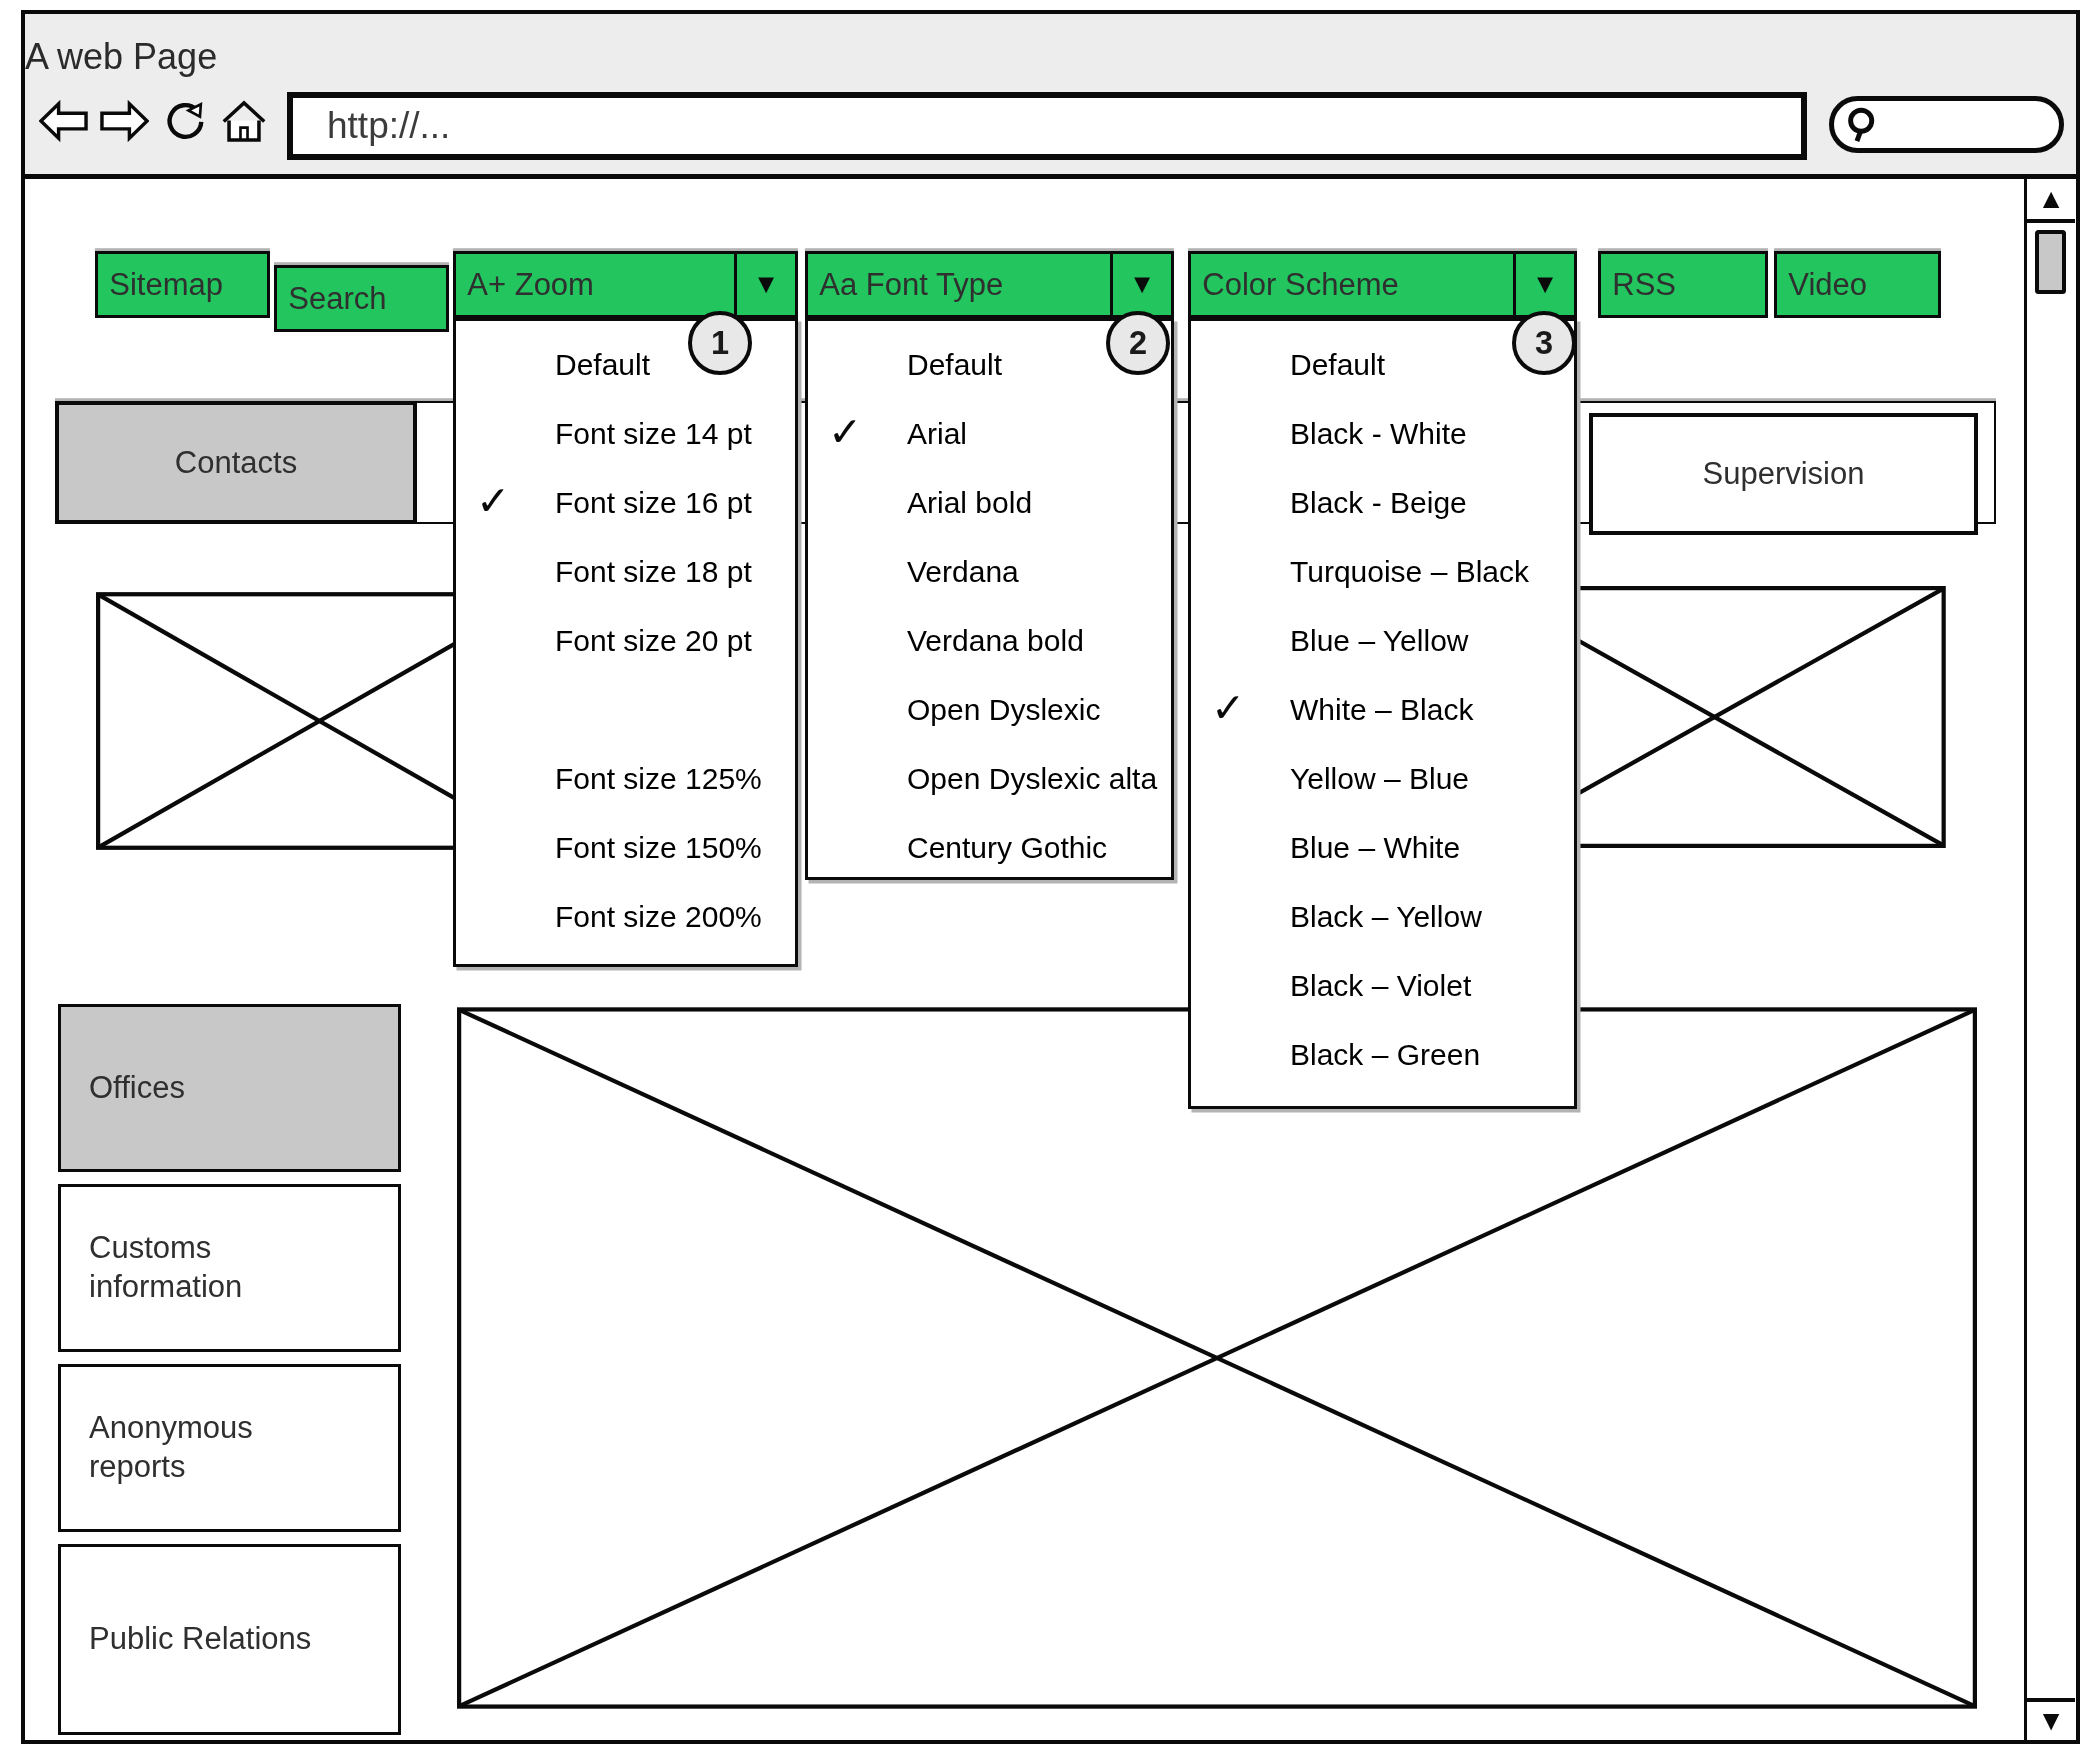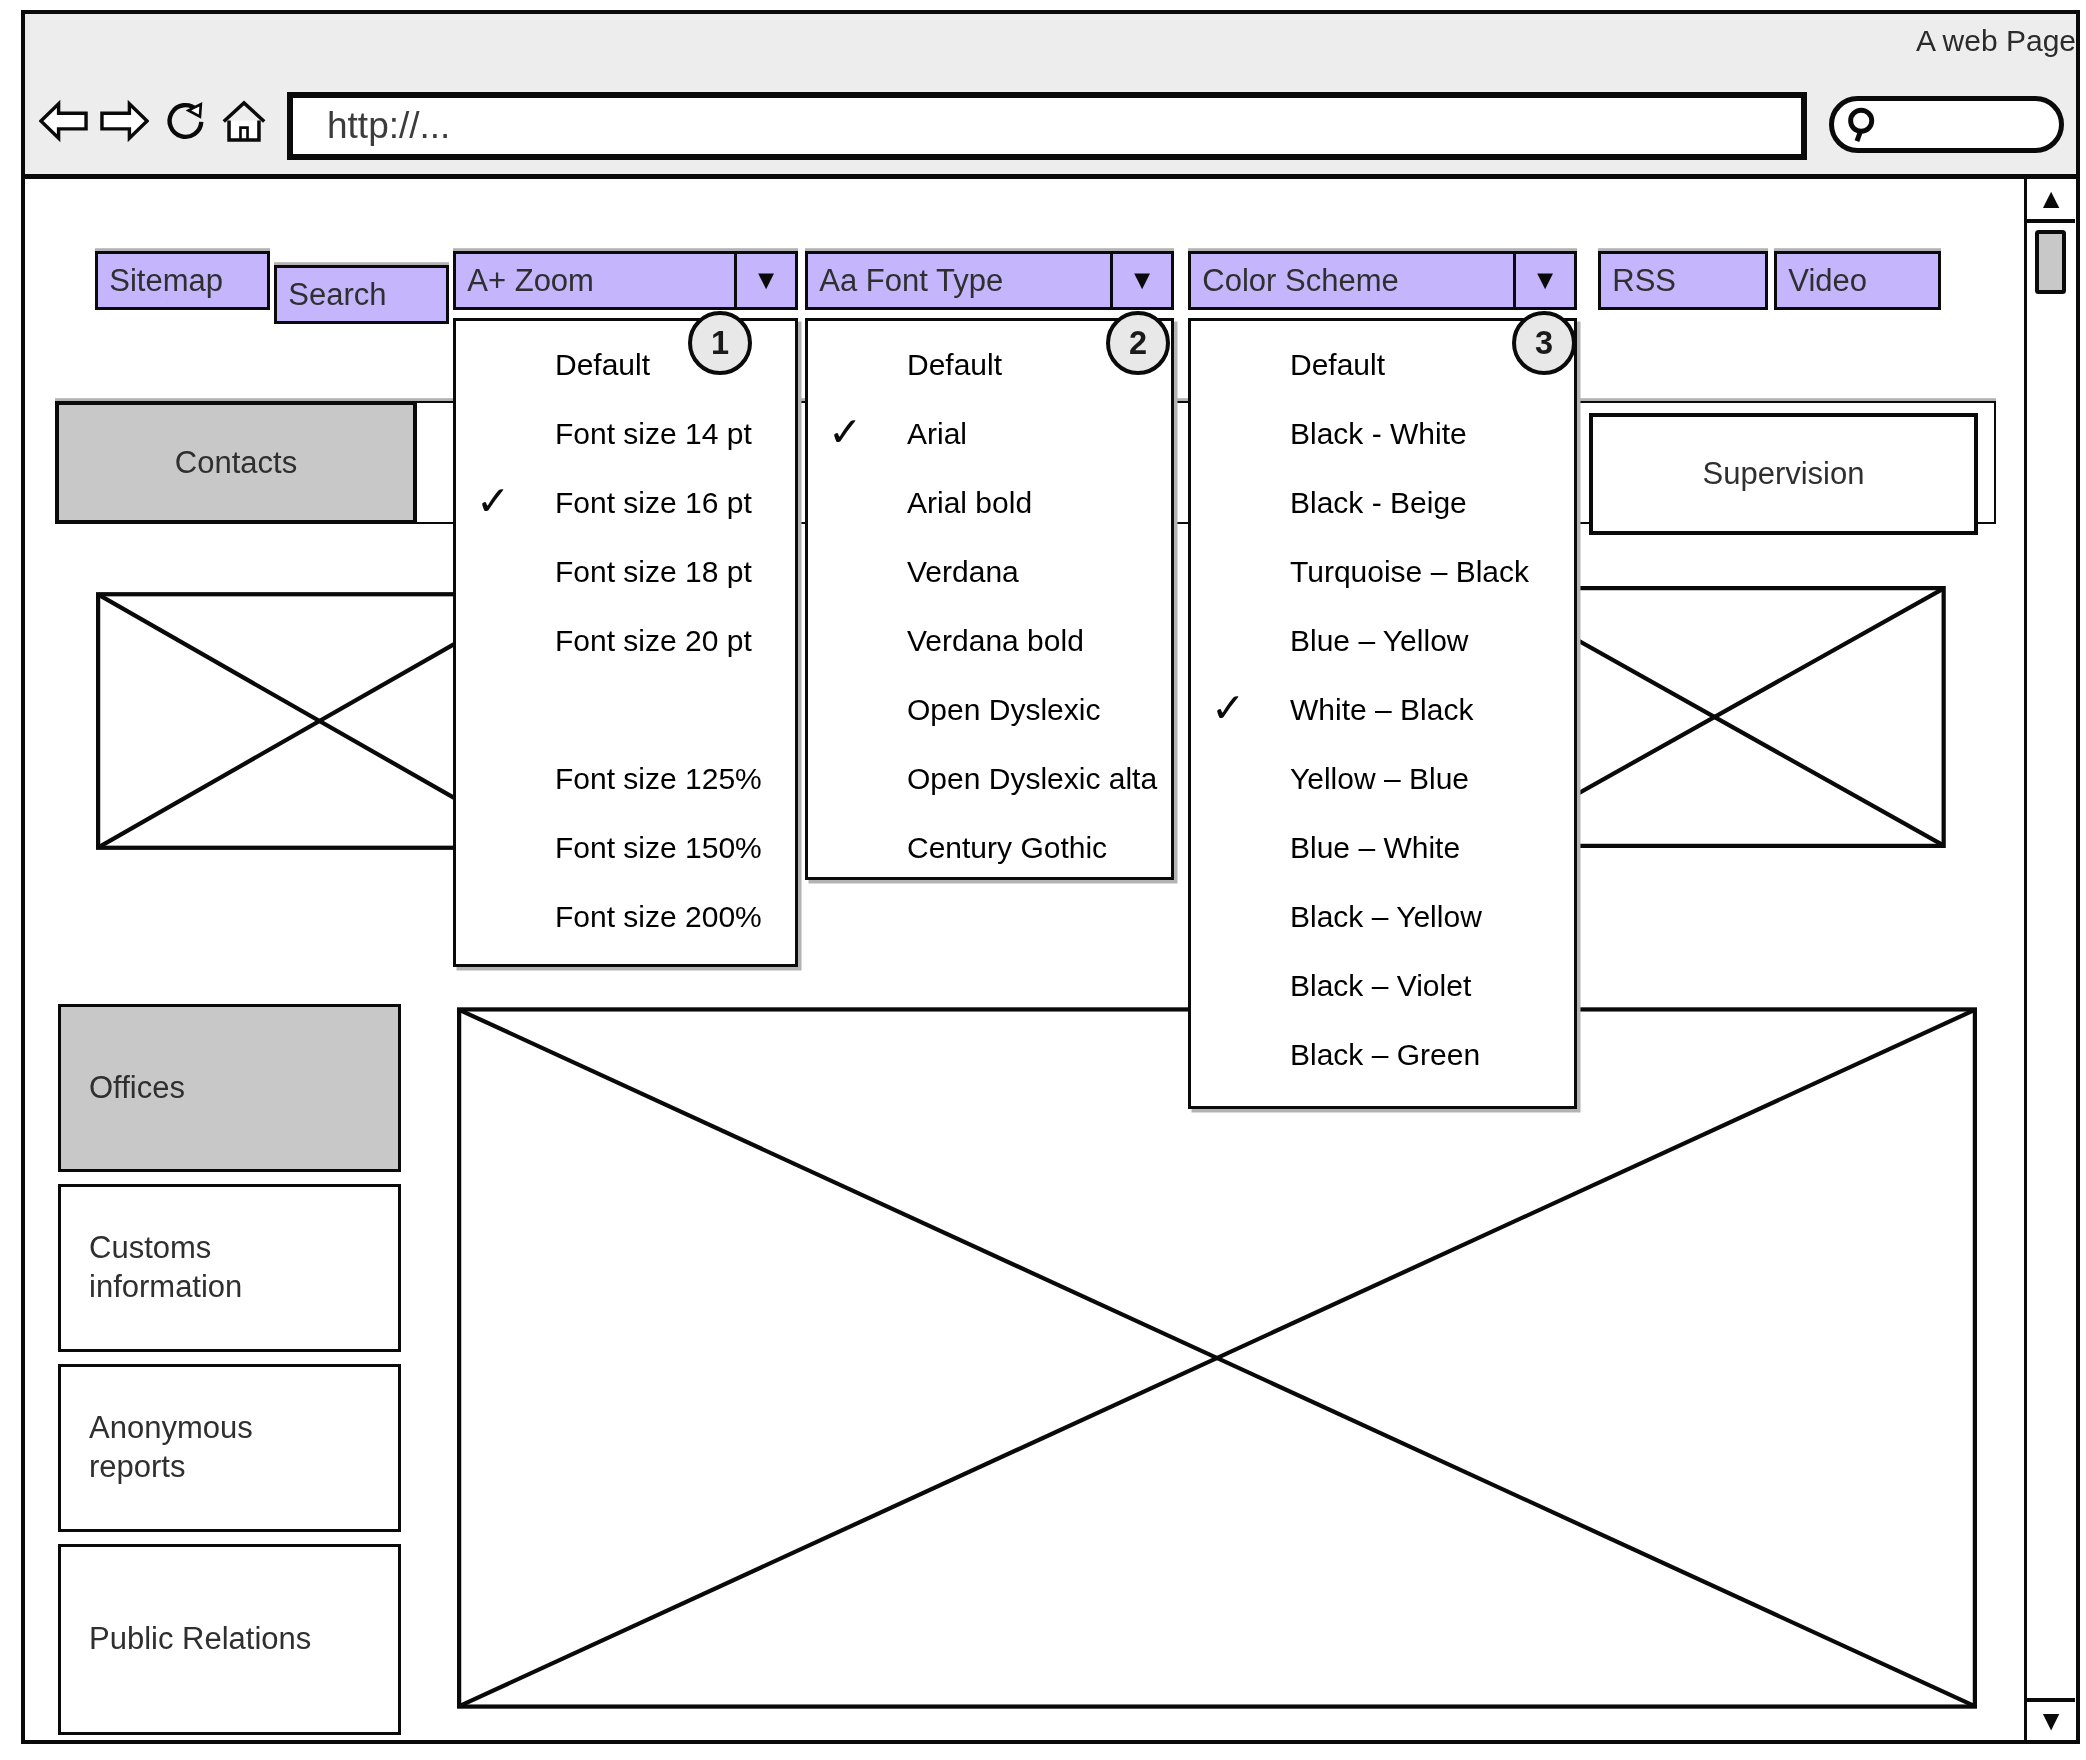--- a/index.html
+++ b/index.html
@@ -6,22 +6,22 @@
   html,body { background:#fff; }
   body { font-family: "Liberation Sans", "DejaVu Sans", sans-serif; color:#2b2b2b; }
   #app { position:relative; width:2087px; height:1761px; background:#fff; overflow:hidden; }
 
   
   .frame { position:absolute; left:21px; top:10px; width:2059px; height:1734px;
            border:4.2px solid #0a0a0a; background:#fff; }
 
   .chrome { position:absolute; left:0; top:0; right:0; height:165px;
             background:#ededed; border-bottom:5px solid #0a0a0a; }
-  .title { position:absolute; left:0; top:10px; width:100%; text-align:right;
-           font-size:30px; color:#2b2b2b; }
+  .title { position:absolute; left:0; top:22px; width:100%; text-align:left;
+           font-size:36px; color:#2b2b2b; }
 
   .icon-btn { position:absolute; top:79px; height:55px; display:flex; align-items:center; justify-content:center; }
   .urlbox { position:absolute; left:262px; top:78px; width:1520px; height:68px;
             background:#fff; border:6.4px solid #0a0a0a; display:flex; align-items:center; }
   .urlinput { border:none; outline:none; background:transparent; width:100%;
               font-family:inherit; font-size:37px; color:#3c3c3c; padding-left:14px;margin-left:20px; }
   .searchpill { position:absolute; left:1804px; top:82px; width:235px; height:57px;
                 background:#fff; border:5px solid #0a0a0a; border-radius:32.5px; display:flex; align-items:center; }
   .mag { margin-left:11.3px; display:flex; }
 
@@ -29,21 +29,21 @@
   .scrollbar { position:absolute; left:1999px; top:165px; width:51px; bottom:0;
                background:#fff; border-left:3.5px solid #0a0a0a; }
   .sb-up, .sb-down { position:absolute; left:0; right:0; display:flex; align-items:center; justify-content:center;
                      font-size:28px; color:#0a0a0a; background:#fff; }
   .sb-up   { top:0; height:44px; border-bottom:4.2px solid #0a0a0a; }
   .sb-down { bottom:0; height:42px; border-top:4.2px solid #0a0a0a; }
   .sb-thumb { position:absolute; left:7.8px; top:51px; width:31px; height:64px;
               background:#c8c8c8; border:4.2px solid #0a0a0a; border-radius:3.5px; }
 
   
-  .tb-btn { position:absolute; top:237px; height:59px; background:#c4b5fd; border:3.5px solid #0a0a0a;
+  .tb-btn { position:absolute; top:237px; height:67px; background:#22c55e; border:3.5px solid #0a0a0a;
             display:flex; align-items:center; padding-left:11.3px; font-size:31px; color:#2f2f2f;
             box-shadow:0 -2.8px 0 #b3b3b3; z-index:5; }
   .tb-dd-label { pointer-events:none; }
   .tb-dd-arrow { position:absolute; right:0; top:0; bottom:0; width:61px; border-left:3.5px solid #0a0a0a;
                  display:flex; align-items:center; justify-content:center; font-size:27px; color:#0a0a0a; }
 
   
   .strip { position:absolute; left:30px; top:387px; width:1941px; height:123px;
            background:#fff; border:2.8px solid #0a0a0a; z-index:1; box-shadow:0 -2.8px 0 #b3b3b3; }
   .tab { position:absolute; display:flex; align-items:center; justify-content:center;

